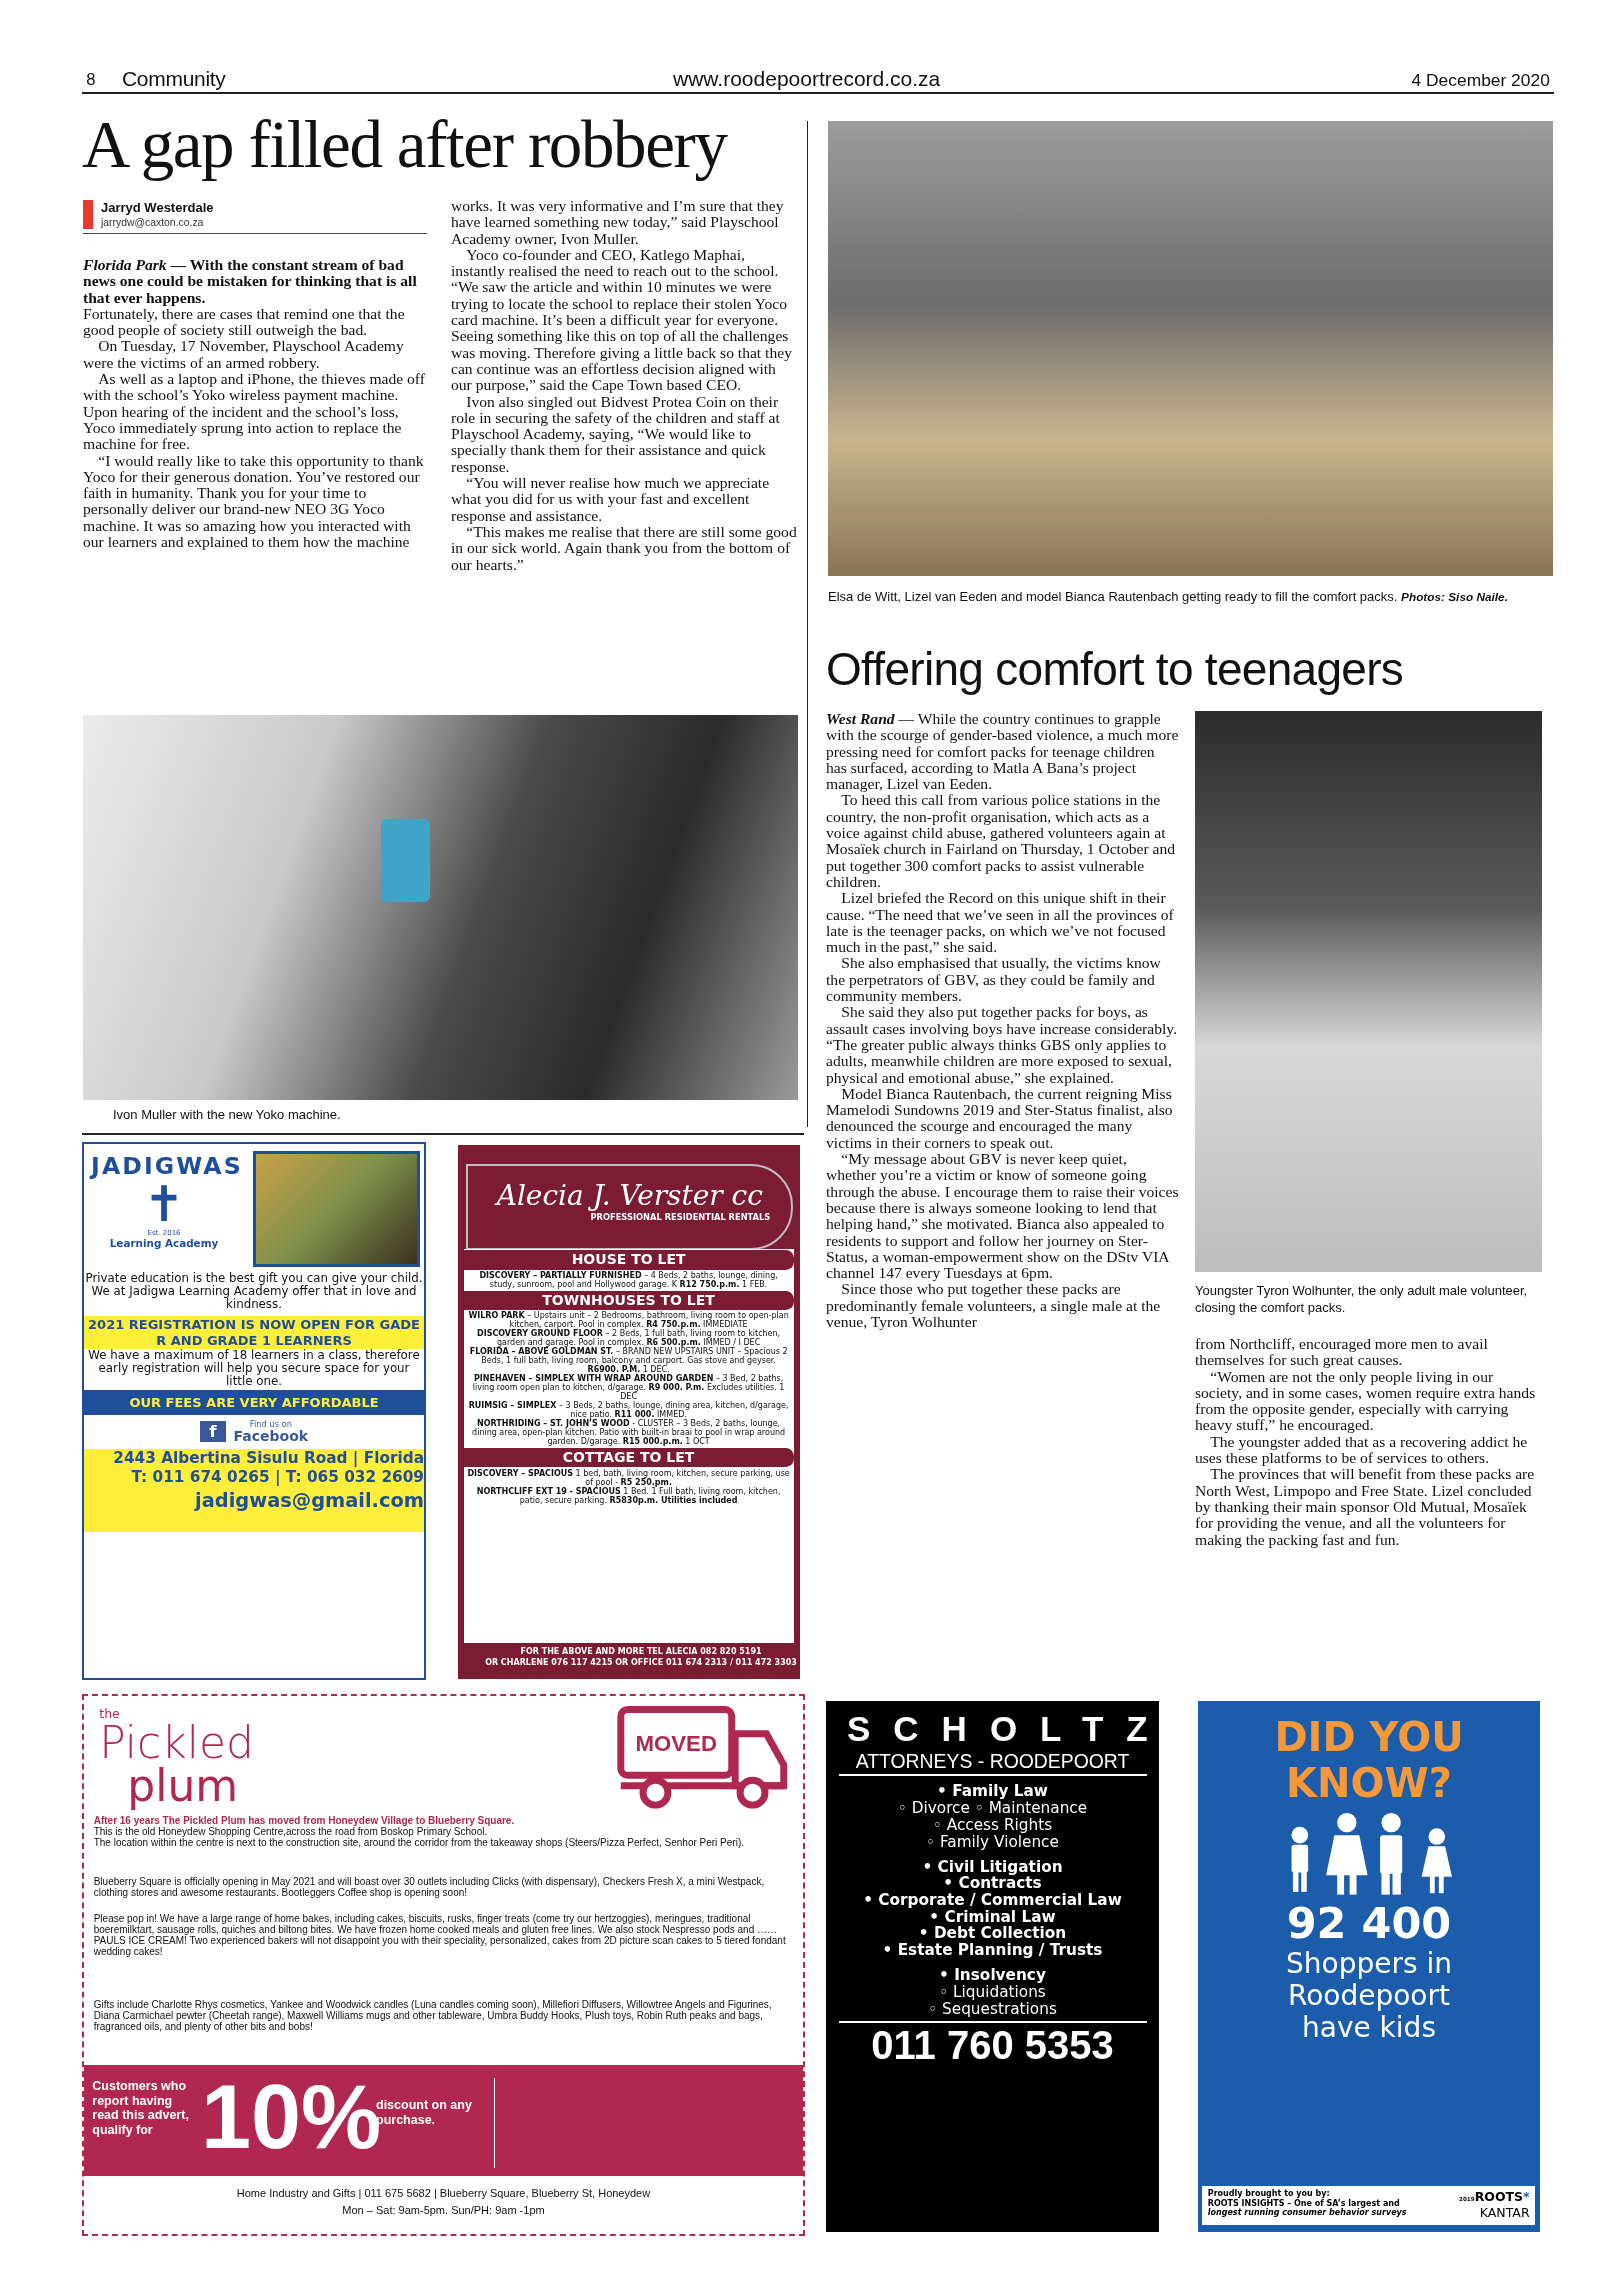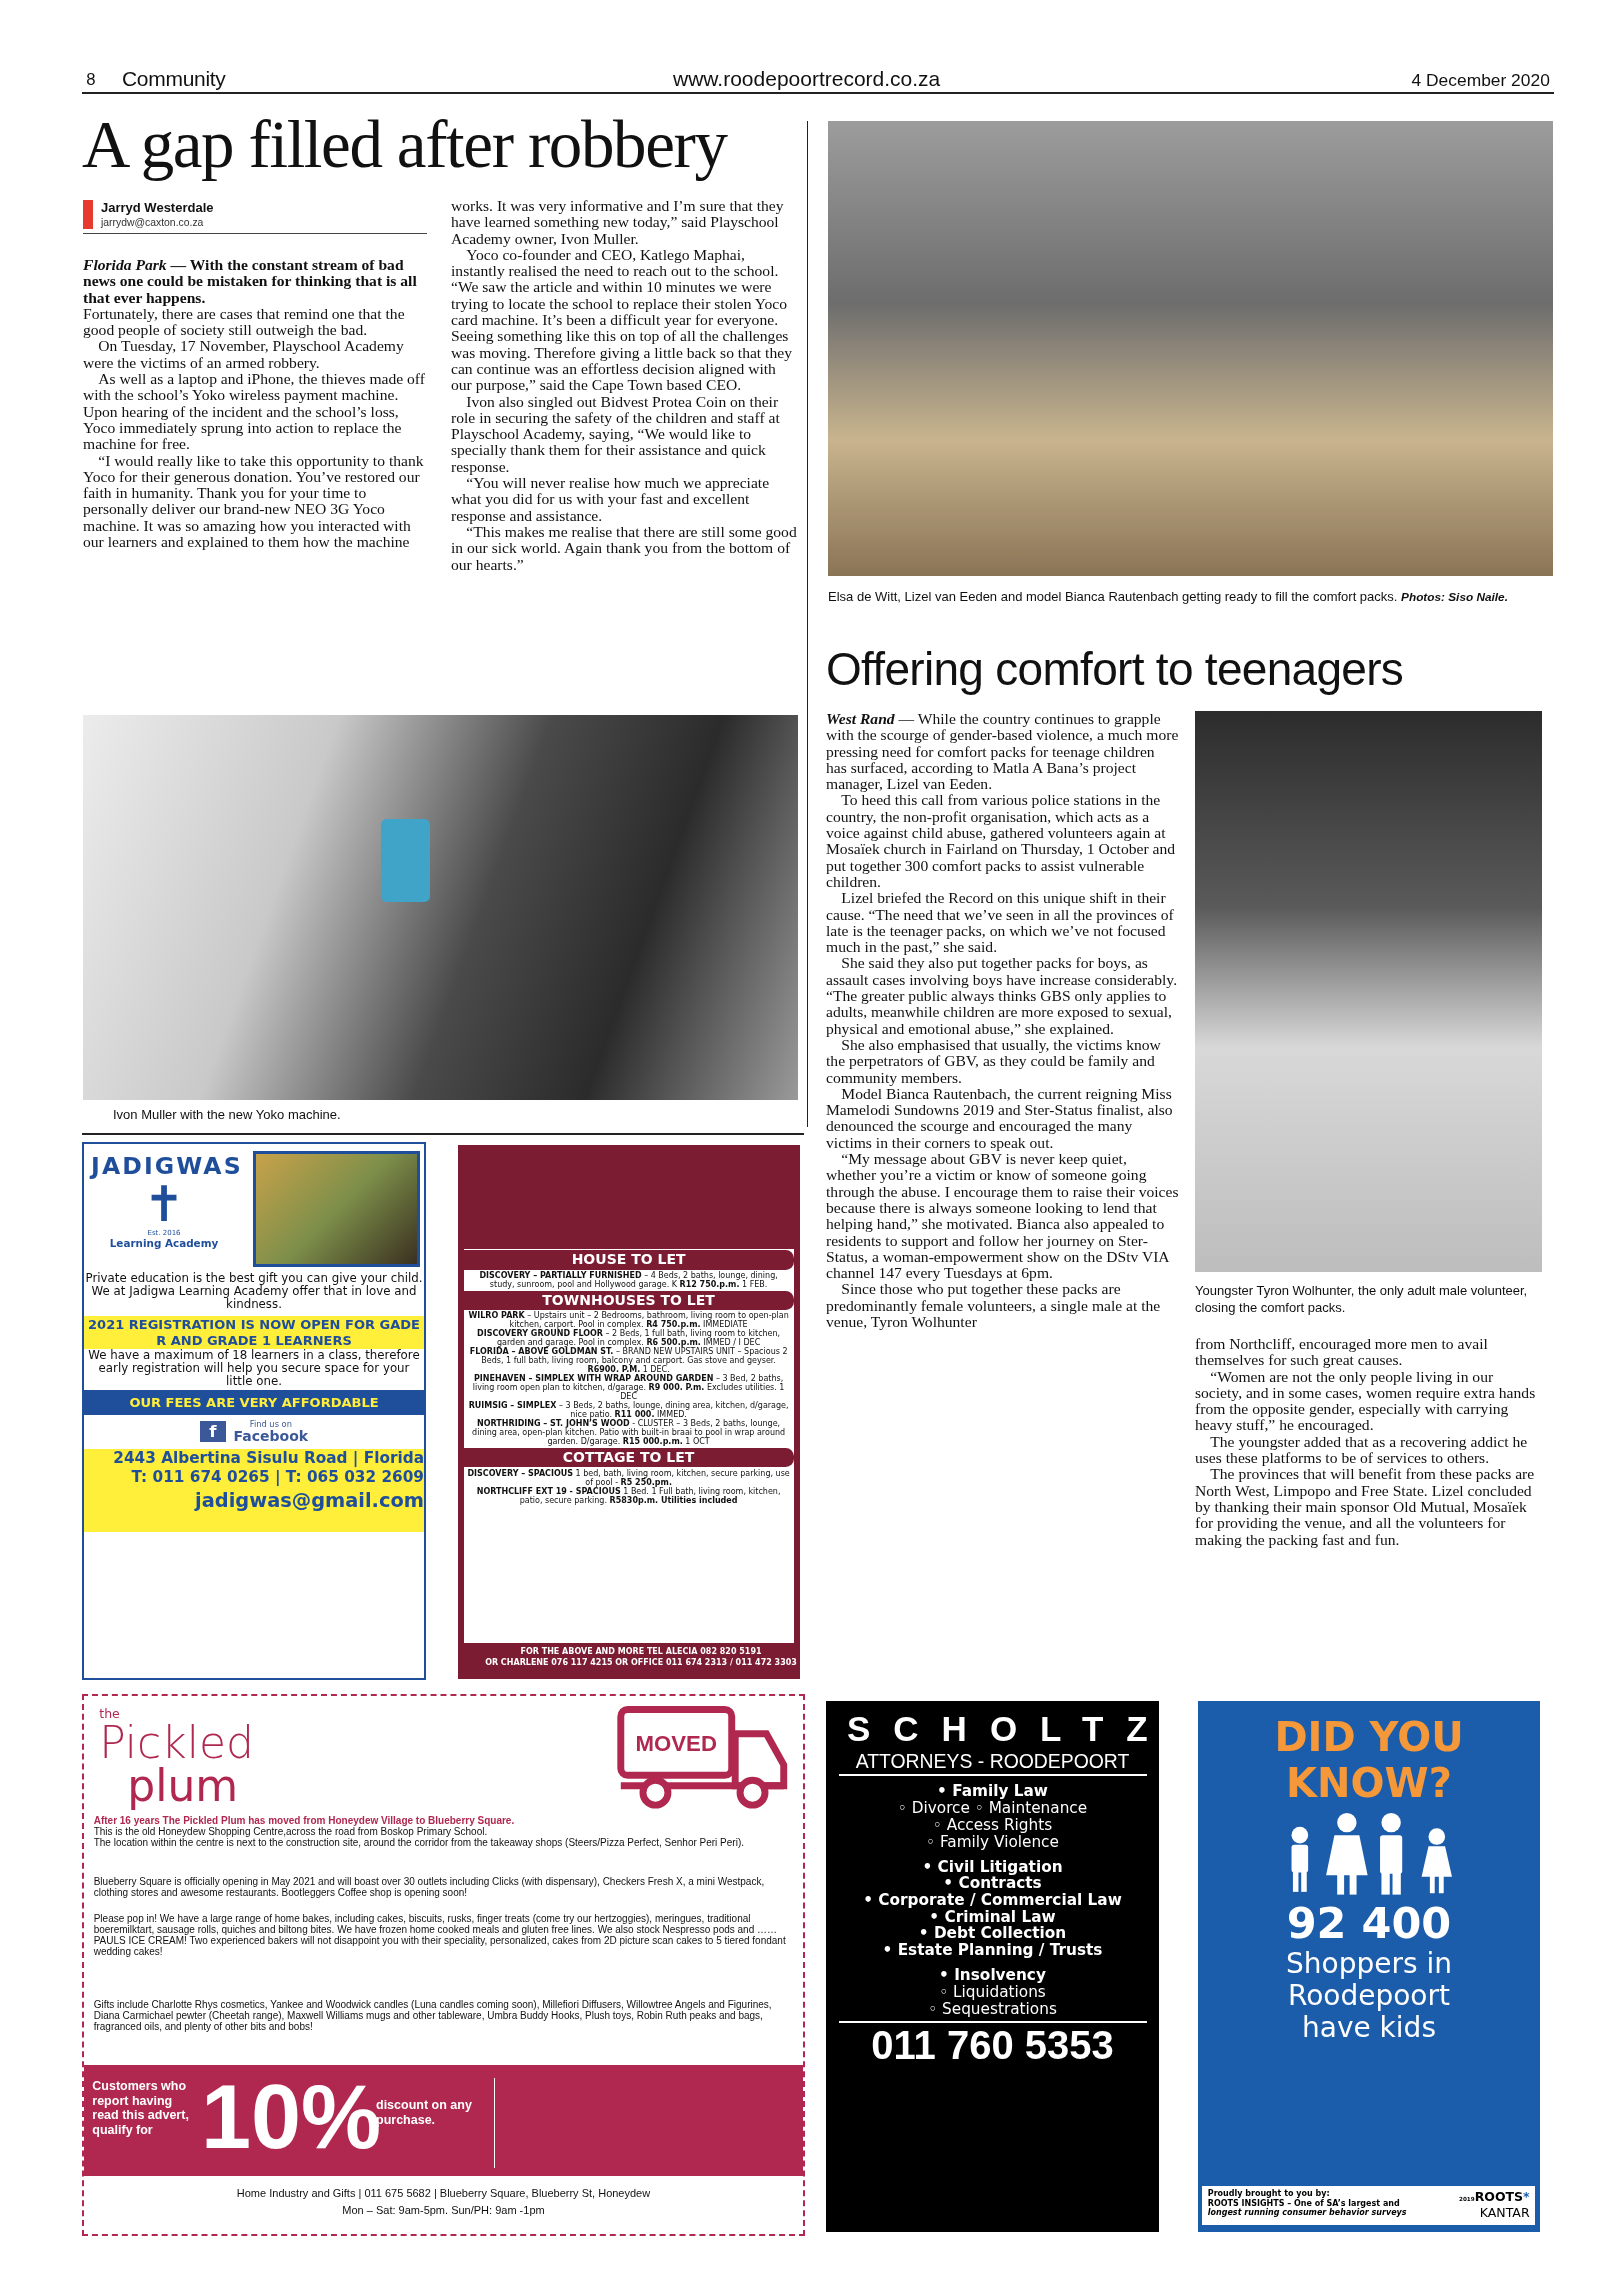--- a/index.html
+++ b/index.html
@@ -134,22 +134,22 @@
 <div class="abs caption" style="left:828px;top:589px;width:725px;">
   <span>Elsa de Witt, Lizel van Eeden and model Bianca Rautenbach getting ready to fill the comfort packs.</span>
   <span class="credit">Photos: Siso Naile.</span>
 </div>
 <div class="abs h2" style="left:826px;top:646px;">Offering comfort to teenagers</div>
 
 <div class="abs col" style="left:826px;top:711px;width:353px;">
   <p class="first"><span class="place">West Rand</span> <span>— While the country continues to grapple with the scourge of gender-based violence, a much more pressing need for comfort packs for teenage children has surfaced, according to Matla A Bana’s project manager, Lizel van Eeden.</span></p>
   <p>To heed this call from various police stations in the country, the non-profit organisation, which acts as a voice against child abuse, gathered volunteers again at Mosaïek church in Fairland on Thursday, 1 October and put together 300 comfort packs to assist vulnerable children.</p>
   <p>Lizel briefed the Record on this unique shift in their cause. “The need that we’ve seen in all the provinces of late is the teenager packs, on which we’ve not focused much in the past,” she said.</p>
+  <p>She also emphasised that usually, the victims know the perpetrators of GBV, as they could be family and community members.</p>
   <p>She said they also put together packs for boys, as assault cases involving boys have increase considerably. “The greater public always thinks GBS only applies to adults, meanwhile children are more exposed to sexual, physical and emotional abuse,” she explained.</p>
-  <p>She also emphasised that usually, the victims know the perpetrators of GBV, as they could be family and community members.</p>
   <p>Model Bianca Rautenbach, the current reigning Miss Mamelodi Sundowns 2019 and Ster-Status finalist, also denounced the scourge and encouraged the many victims in their corners to speak out.</p>
   <p>“My message about GBV is never keep quiet, whether you’re a victim or know of someone going through the abuse. I encourage them to raise their voices because there is always someone looking to lend that helping hand,” she motivated. Bianca also appealed to residents to support and follow her journey on Ster-Status, a woman-empowerment show on the DStv VIA channel 147 every Tuesdays at 6pm.</p>
   <p>Since those who put together these packs are predominantly female volunteers, a single male at the venue, Tyron Wolhunter</p>
 </div>
 
 <div class="abs photo" style="left:1195px;top:711px;width:347px;height:561px;background:linear-gradient(180deg,#2c2c2c 0%,#5a5a5a 35%,#d8d8d8 60%,#bdbdbd 100%);"></div>
 <div class="abs caption" style="left:1195px;top:1283px;width:347px;">Youngster Tyron Wolhunter, the only adult male volunteer, closing the comfort packs.</div>
 
 <div class="abs col" style="left:1195px;top:1336px;width:347px;">
   <p class="first">from Northcliff, encouraged more men to avail themselves for such great causes.</p>
@@ -175,20 +175,24 @@
     <span class="txt"><span>Find us on</span><br><b>Facebook</b></span>
   </div>
   <div class="contact">
     <div>2443 Albertina Sisulu Road | Florida</div>
     <div>T: 011 674 0265 | T: 065 032 2609</div>
     <div class="em">jadigwas@gmail.com</div>
   </div>
 </div>
 
 <div class="abs ale">
+  <div class="sign">
+    <div class="nm">Alecia J. Verster cc</div>
+    <div class="sub">PROFESSIONAL RESIDENTIAL RENTALS</div>
+  </div>
   <div class="body">
     <div class="band">HOUSE TO LET</div>
     <p><b>DISCOVERY – PARTIALLY FURNISHED</b> <span>– 4 Beds, 2 baths, lounge, dining, study, sunroom, pool and Hollywood garage. K</span> <b>R12 750.p.m.</b> <span>1 FEB.</span></p>
     <div class="band">TOWNHOUSES TO LET</div>
     <p><b>WILRO PARK</b> <span>– Upstairs unit – 2 Bedrooms, bathroom, living room to open-plan kitchen, carport. Pool in complex.</span> <b>R4 750.p.m.</b> <span>IMMEDIATE</span></p>
     <p><b>DISCOVERY GROUND FLOOR</b> <span>– 2 Beds, 1 full bath, living room to kitchen, garden and garage. Pool in complex.</span> <b>R6 500.p.m.</b> <span>IMMED / I DEC</span></p>
     <p><b>FLORIDA – ABOVE GOLDMAN ST.</b> <span>– BRAND NEW UPSTAIRS UNIT – Spacious 2 Beds, 1 full bath, living room, balcony and carport. Gas stove and geyser.</span> <b>R6900. P.M.</b> <span>1 DEC.</span></p>
     <p><b>PINEHAVEN – SIMPLEX WITH WRAP AROUND GARDEN</b> <span>– 3 Bed, 2 baths, living room open plan to kitchen, d/garage.</span> <b>R9 000. P.m.</b> <span>Excludes utilities. 1 DEC</span></p>
     <p><b>RUIMSIG – SIMPLEX</b> <span>– 3 Beds, 2 baths, lounge, dining area, kitchen, d/garage, nice patio.</span> <b>R11 000.</b> <span>IMMED.</span></p>
     <p><b>NORTHRIDING – ST. JOHN’S WOOD</b> <span>- CLUSTER – 3 Beds, 2 baths, lounge, dining area, open-plan kitchen. Patio with built-in braai to pool in wrap around garden. D/garage.</span> <b>R15 000.p.m.</b> <span>1 OCT</span></p>

